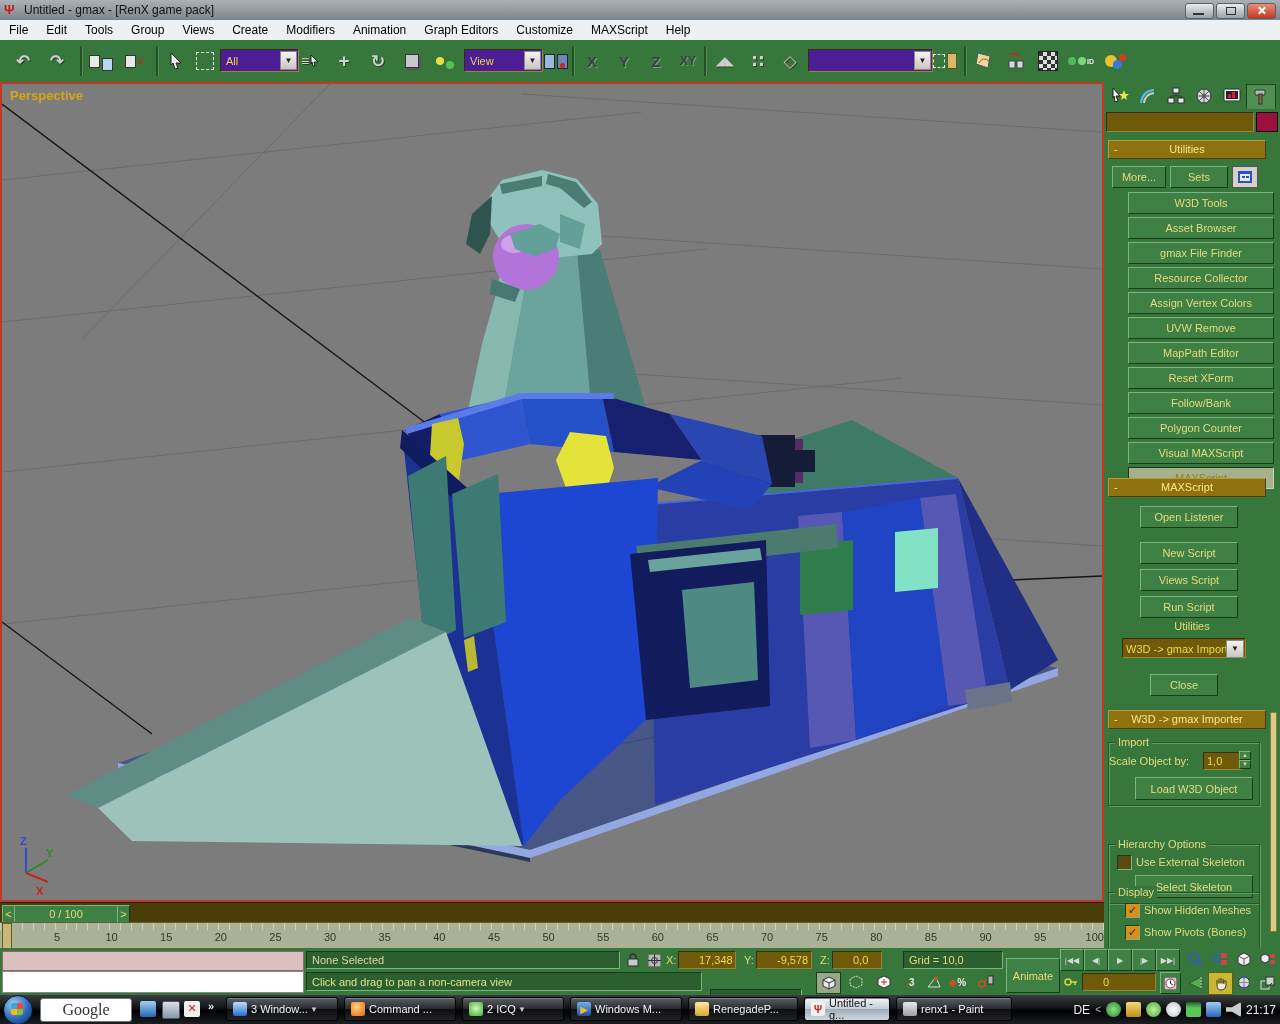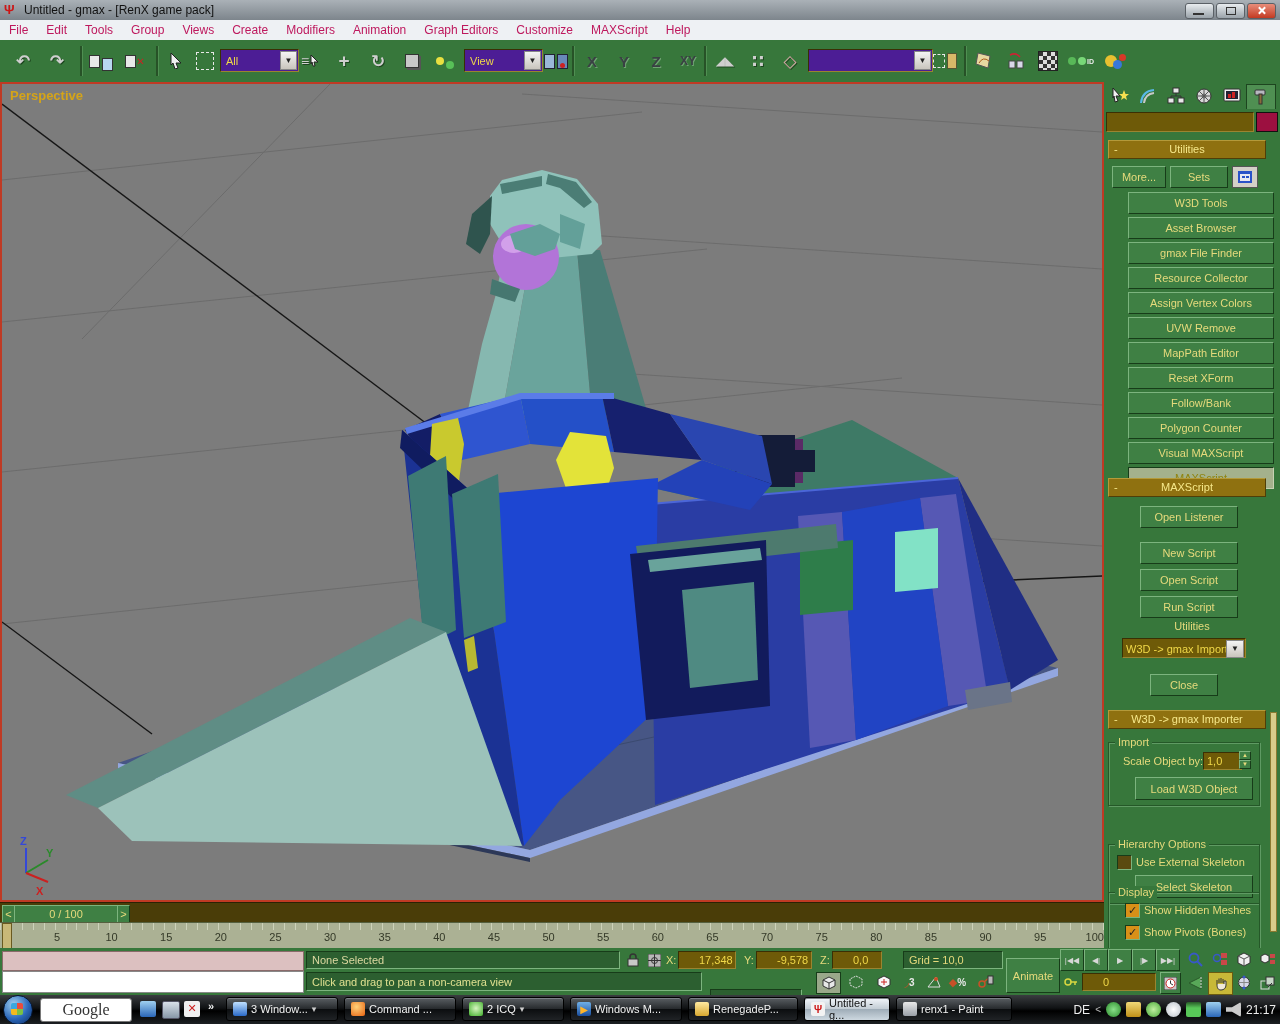--- a/index.html
+++ b/index.html
@@ -18,21 +18,21 @@
   .wc{width:27px;height:14px;border:1px solid #5a6066;border-radius:3px;
     background:linear-gradient(#e8ecef,#9aa3aa);position:relative;}
   .wc.close{background:linear-gradient(#e88d7a,#c33a22);}
   .wc-min::after{content:"";position:absolute;left:7px;bottom:3px;width:11px;height:2px;background:#333;}
   .wc-rest::after{content:"";position:absolute;left:9px;top:3px;width:8px;height:6px;border:1px solid #333;}
   .wc-close::before,.wc-close::after{content:"";position:absolute;left:13px;top:2px;width:2px;height:9px;background:#fff;}
   .wc-close::before{transform:rotate(45deg);} .wc-close::after{transform:rotate(-45deg);}
 
   
   #menubar{left:0;top:20px;width:1280px;height:20px;background:#eef1f4;
-    border-bottom:1px solid #b8bcc0;display:flex;align-items:center;color:#be185d;font-size:12px;}
+    border-bottom:1px solid #b8bcc0;display:flex;align-items:center;color:#000000;font-size:12px;}
   #menubar .menu-item{padding:0 9px;line-height:19px;}
 
   
   #toolbar{left:0;top:40px;width:1280px;height:42px;background:#37773b;}
   .tb{position:absolute;top:6px;height:30px;display:flex;align-items:center;justify-content:center;
     color:#cfcfcf;font-weight:bold;}
   .tbi{font-size:17px;text-shadow:1px 1px 0 #1d451f;}
   .tdiv{position:absolute;top:6px;width:2px;height:30px;background:#275227;border-right:1px solid #4f8f52;}
   .ddl{position:absolute;top:9px;height:21px;background:#4c1d95;color:#f0d848;
     border:1px solid #3a2f04;border-bottom-color:#9a8430;border-right-color:#9a8430;
@@ -431,36 +431,36 @@
         <div class="gbtn">Polygon Counter</div>
         <div class="gbtn">Visual MAXScript</div>
         <div class="gbtn active">MAXScript</div>
       </div>
 
     <div class="rhdr" style="top:396px;">
       <span class="minus">-</span><span>MAXScript</span></div>
     <div class="abs" id="msbtns" style="left:0;top:424px;width:176px;">
         <div class="gbtn">Open Listener</div>
         <div class="gbtn">New Script</div>
-        <div class="gbtn">Open Script</div>
+        <div class="gbtn">Views Script</div>
         <div class="gbtn">Run Script</div>
       </div>
     <div class="abs" style="left:0;top:538px;width:176px;text-align:center;">Utilities</div>
     <div class="abs gfield" style="left:18px;top:556px;width:124px;height:20px;line-height:20px;padding-left:3px;box-sizing:border-box;">
       <span style="display:block;overflow:hidden;white-space:nowrap;width:100px;">W3D -&gt; gmax Importer</span>
       <span class="abs" style="right:1px;top:1px;width:16px;height:16px;background:linear-gradient(#f4f4f4,#c9c5bd);border:1px solid #888;color:#222;font-size:8px;text-align:center;line-height:16px;">▼</span>
       </div>
     <div class="abs gbtn" style="left:46px;top:592px;width:66px;height:20px;">Close</div>
 
     <div class="rhdr" style="top:628px;">
       <span class="minus">-</span><span>W3D -&gt; gmax Importer</span></div>
 
     <div class="fset" style="top:660px;height:62px;">
       <span class="lg">Import</span>
-      <span class="abs" style="left:14px;top:12px;">Scale Object by:</span>
+      <span class="abs" style="left:0;top:12px;">Scale Object by:</span>
       <span class="abs gfield" style="left:94px;top:9px;width:34px;height:16px;line-height:16px;padding-left:3px;">1,0</span>
       <span class="abs spin" style="left:130px;top:8px;">
           <b>▲</b>
           <b>▼</b>
         </span>
       <div class="abs gbtn" style="left:26px;top:34px;width:116px;height:21px;">Load W3D Object</div>
     </div>
 
     <div class="fset" style="top:762px;height:58px;">
       <span class="lg">Hierarchy Options</span>

